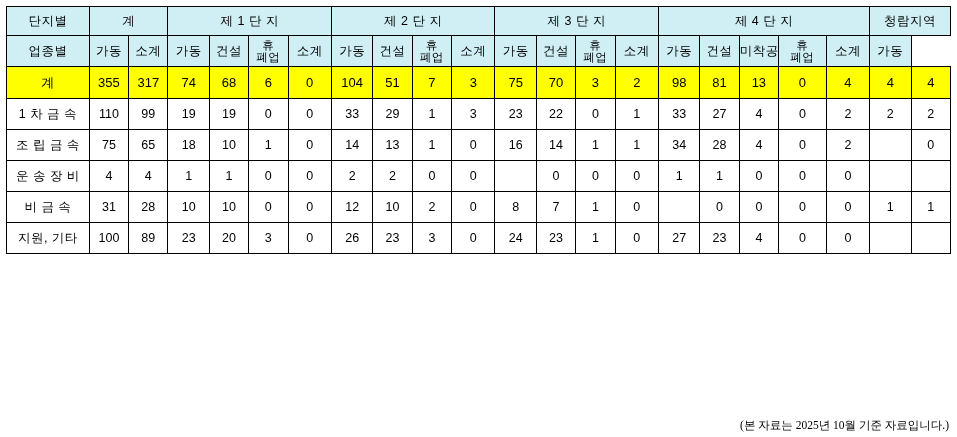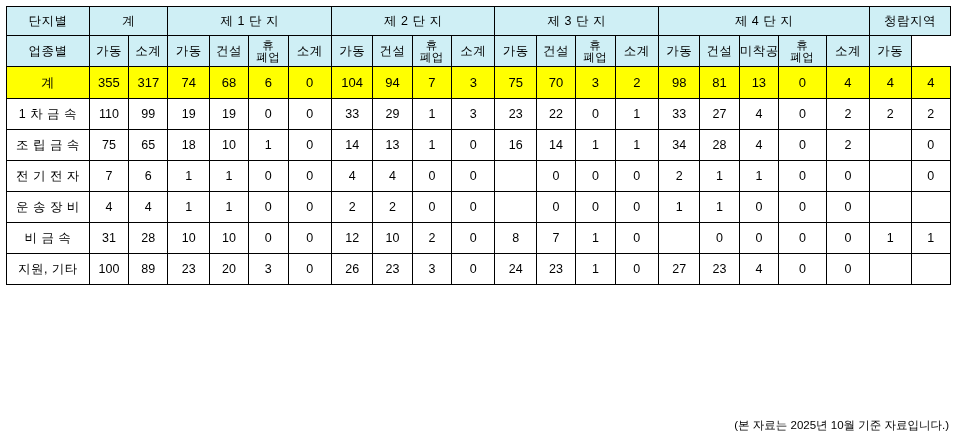--- a/index.html
+++ b/index.html
@@ -61,21 +61,21 @@
   td.rowlabel {
     font-size: 12.5px;
     letter-spacing: 0.5px;
   }
   .note {
     position: absolute;
     right: 8px;
     bottom: 4px;
     font-size: 11.5px;
     color: #000000;
-    font-family: Liberation Sans, sans-serif;
+    font-family: Liberation Serif, serif;
   }
 </style>
 </head>
 <body>
 
 <div class="wrap">
 
   <table class="grid">
     <colgroup>
       <col style="width:80px">
@@ -148,21 +148,21 @@
         </tr>
         <tr class="total">
           <td class="rowlabel">계</td>
           <td>355</td>
           <td>317</td>
           <td>74</td>
           <td>68</td>
           <td>6</td>
           <td>0</td>
           <td>104</td>
-          <td>94</td>
+          <td>51</td>
           <td>7</td>
           <td>3</td>
           <td>75</td>
           <td>70</td>
           <td>3</td>
           <td>2</td>
           <td>98</td>
           <td>81</td>
           <td>13</td>
           <td>0</td>
@@ -212,44 +212,20 @@
           <td>1</td>
           <td>34</td>
           <td>28</td>
           <td>4</td>
           <td>0</td>
           <td>2</td>
           <td></td>
           <td>0</td>
         </tr>
         <tr>
-          <td class="rowlabel">전 기 전 자</td>
-          <td>7</td>
-          <td>6</td>
-          <td>1</td>
-          <td>1</td>
-          <td>0</td>
-          <td>0</td>
-          <td>4</td>
-          <td>4</td>
-          <td>0</td>
-          <td>0</td>
-          <td></td>
-          <td>0</td>
-          <td>0</td>
-          <td>0</td>
-          <td>2</td>
-          <td>1</td>
-          <td>1</td>
-          <td>0</td>
-          <td>0</td>
-          <td></td>
-          <td>0</td>
-        </tr>
-        <tr>
           <td class="rowlabel">운 송 장 비</td>
           <td>4</td>
           <td>4</td>
           <td>1</td>
           <td>1</td>
           <td>0</td>
           <td>0</td>
           <td>2</td>
           <td>2</td>
           <td>0</td>

